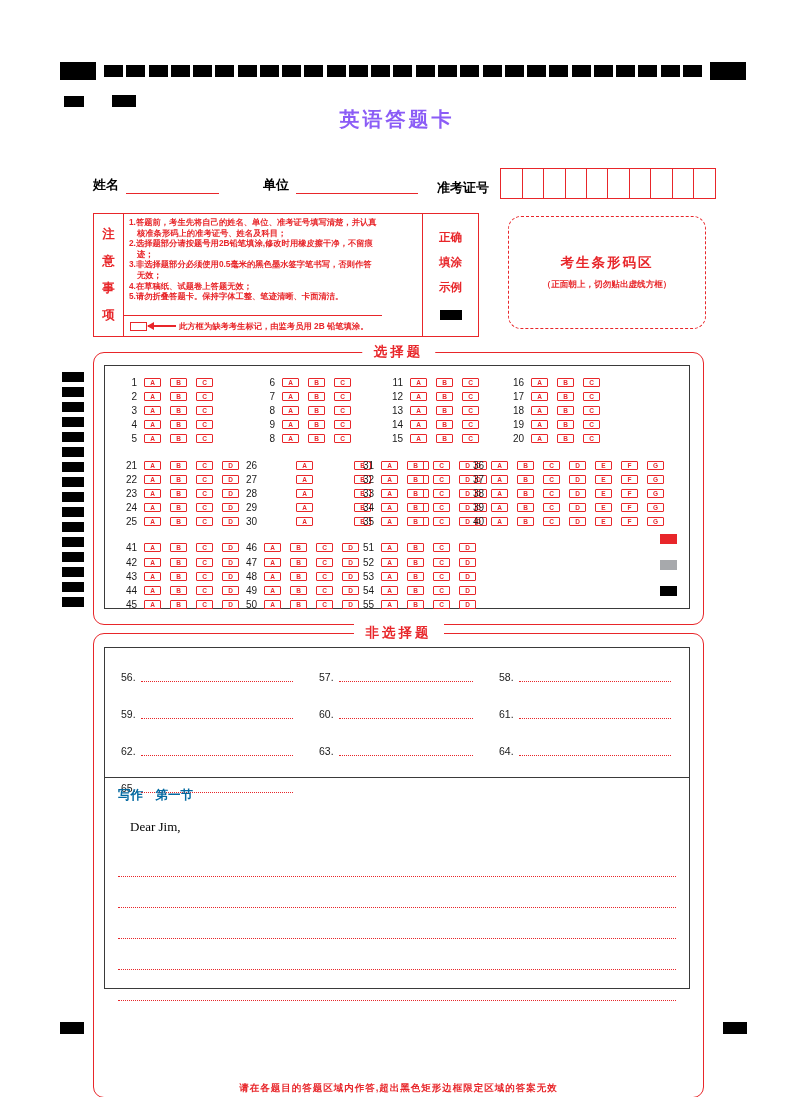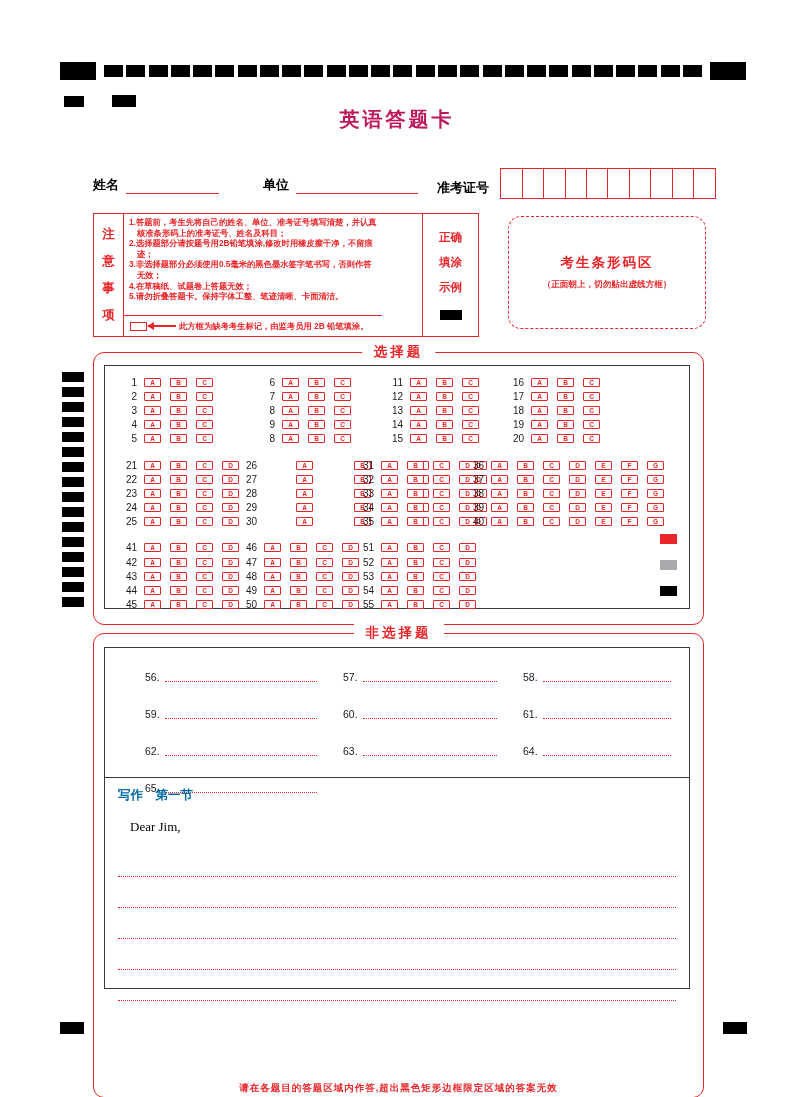--- a/index.html
+++ b/index.html
@@ -15,21 +15,21 @@
   .corner-block { width:36px; height:18px; background:#000; flex:none; }
   .dash-row { flex:1; display:flex; justify-content:space-between; margin:0 8px; }
   .dash { width:19px; height:12px; background:#000; }
   .submark { position:absolute; background:#000; }
   .left-marks { position:absolute; left:62px; top:372px; display:flex; flex-direction:column; gap:5px; }
   .lmark { width:22px; height:10px; background:#000; }
   .bottom-mark { position:absolute; top:1022px; width:24px; height:12px; background:#000; }
 
   
   .title { position:absolute; top:106px; left:0; width:100%; text-align:center;
-           font-size:20px; font-weight:bold; letter-spacing:3px; color:#be185d; }
+           font-size:20px; font-weight:bold; letter-spacing:3px; color:#8b5cf6; }
   .field { position:absolute; display:flex; align-items:flex-end; }
   .field-label { font-size:13px; font-weight:bold; color:#000; white-space:nowrap; }
   .uline { display:inline-block; border-bottom:1.6px solid #e8262a; height:15px; margin-left:7px; }
   .ticket-row { display:flex; margin-left:13px; }
   .tbox { width:23px; height:31px; border:1.6px solid #e8262a; margin-left:-1.6px; background:#fff; }
 
   
   .notice-box { position:absolute; left:93px; top:213px; width:386px; height:124px;
                 border:1.6px solid #e8262a; display:flex; }
   .notice-side { width:30px; border-right:1.6px solid #e8262a; display:flex; flex-direction:column;
@@ -57,21 +57,21 @@
   .barcode-title { font-size:13.5px; font-weight:bold; color:#e8262a; letter-spacing:2px; }
   .barcode-sub { font-size:8.6px; font-weight:bold; color:#e8262a; }
 
   
   .rsection { position:absolute; left:93px; width:611px; border:1.7px solid #e8262a; border-radius:11px; }
   .sec-choice { top:352px; height:273px; }
   .sec-fill { top:633px; height:465px; }
   .section-label { position:absolute; top:-10px; left:50%; transform:translateX(-50%);
                    background:#fff; padding:0 12px; font-size:13.5px; font-weight:bold;
                    color:#e8262a; letter-spacing:3px; white-space:nowrap; }
-  .inner-box { position:absolute; left:10px; width:586px; border:1.6px solid #3a3a3a; background:#fff;padding-left:24px; }
+  .inner-box { position:absolute; left:10px; width:586px; border:1.6px solid #3a3a3a; background:#fff; }
   .choice-inner { top:12px; height:244px; padding:9px 0 0 14px; }
   .fill-inner { top:13px; height:342px; }
 
   
   .band { margin-bottom:12px; }
   .band-row { display:flex; height:14.2px; align-items:center; }
   .cell { display:flex; align-items:center; }
   .band-0 .cell:nth-child(1){ width:138px; } .band-0 .cell:nth-child(2){ width:128px; } .band-0 .cell:nth-child(3){ width:121px; }
   .band-1 .cell:nth-child(1){ width:120px; } .band-1 .cell:nth-child(2){ width:117px;gap:32px; } .band-1 .cell:nth-child(3){ width:110px; }
   .band-2 .cell:nth-child(1){ width:120px; } .band-2 .cell:nth-child(2){ width:117px; } .band-2 .cell:nth-child(3){ width:110px; }

